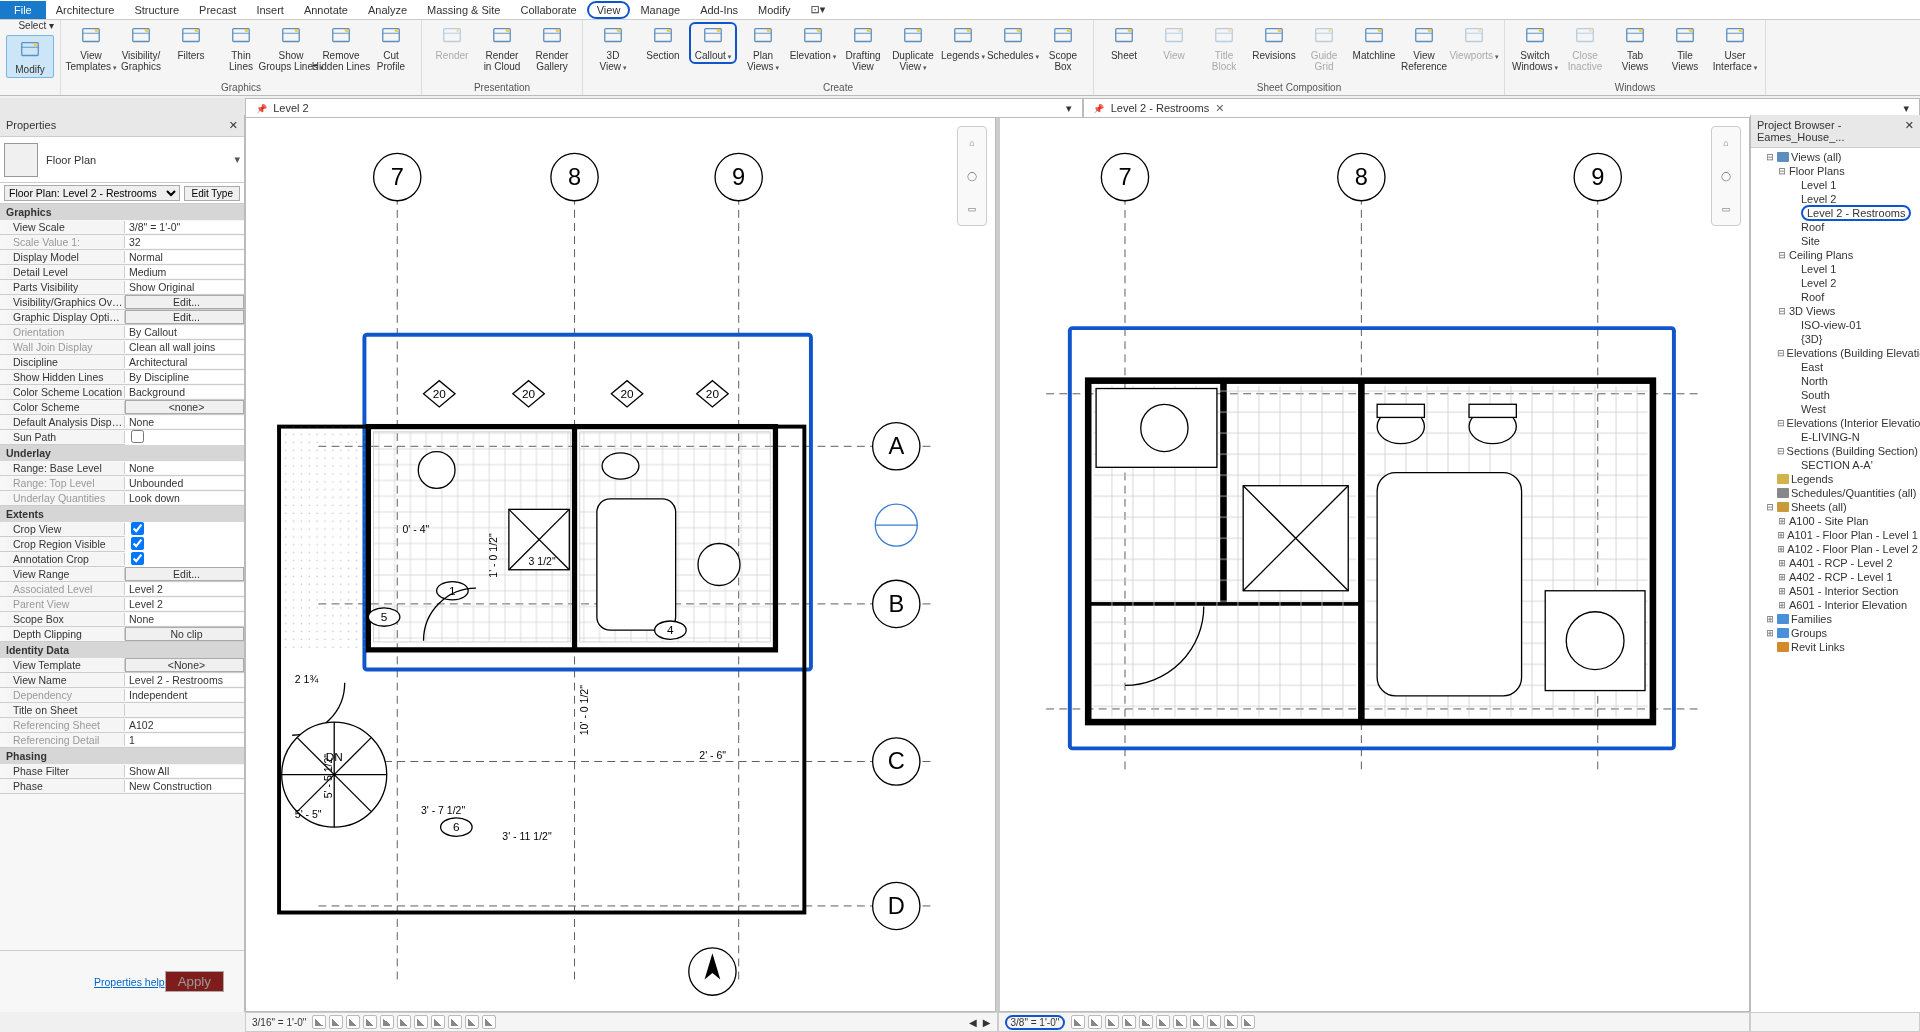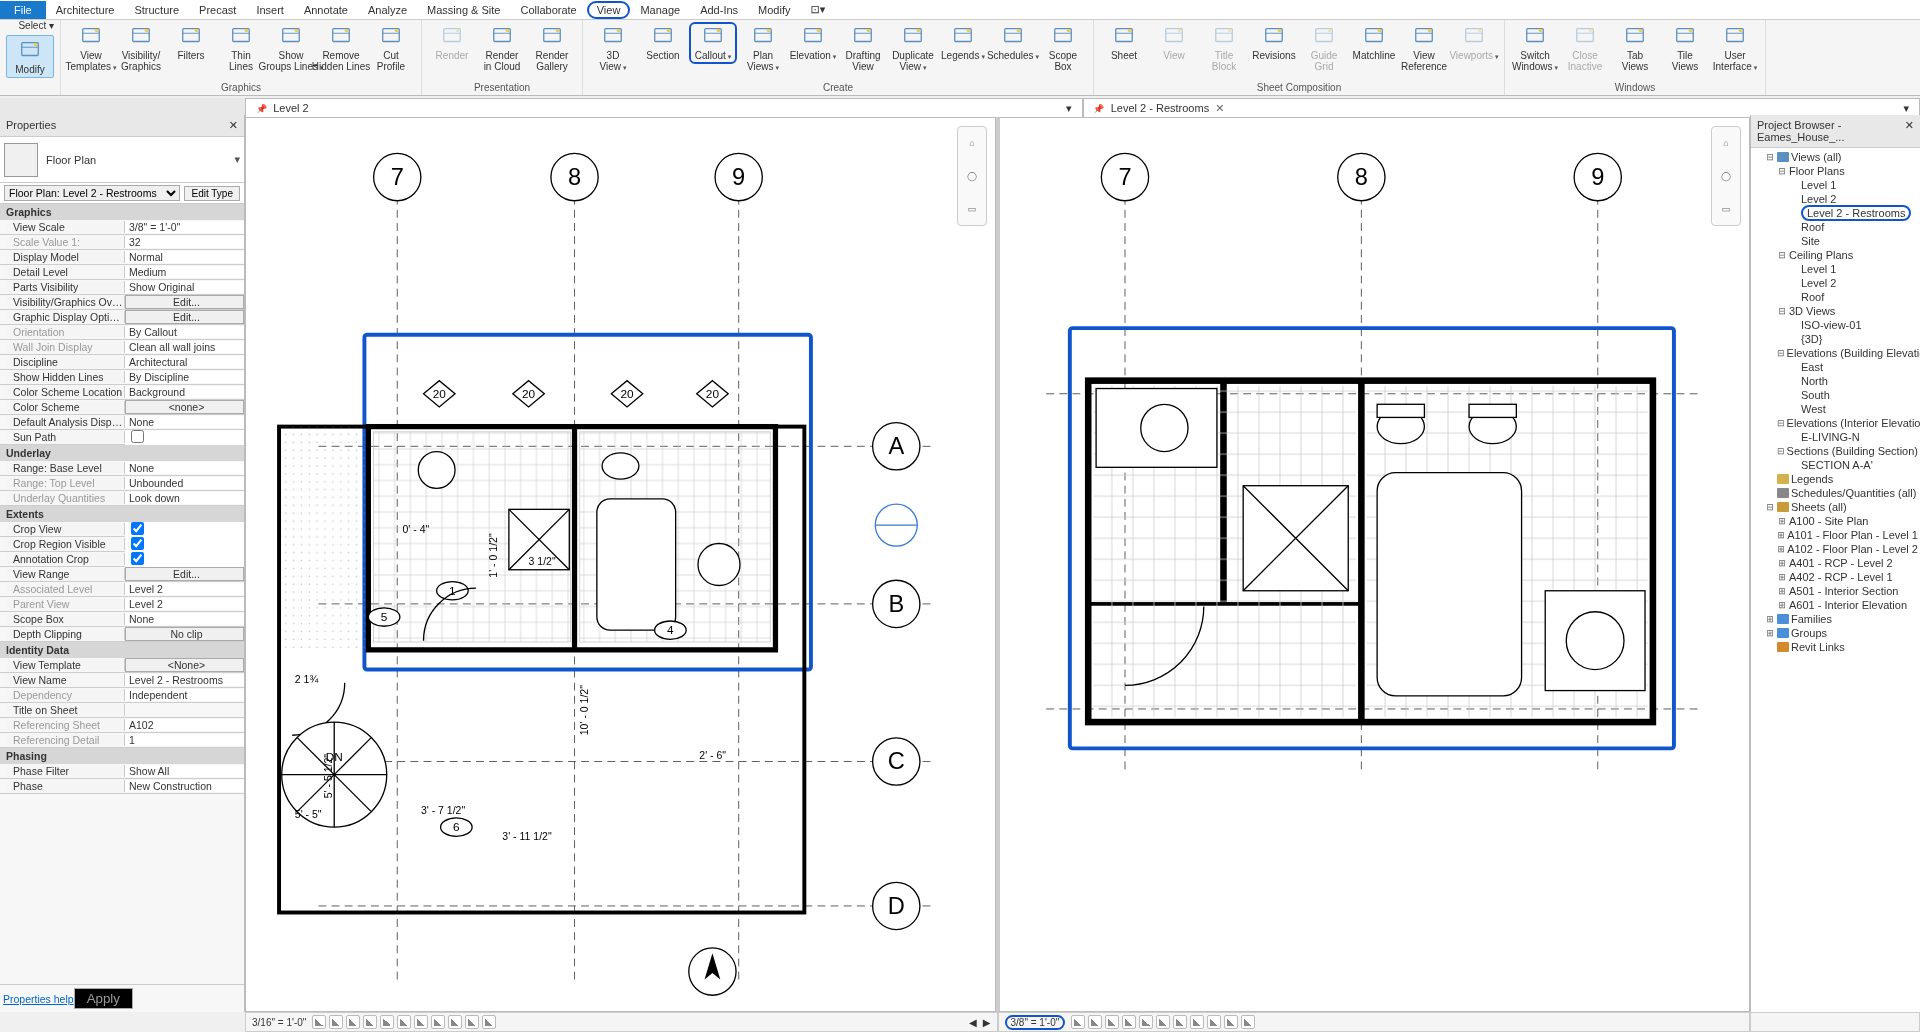--- a/index.html
+++ b/index.html
@@ -36,23 +36,23 @@
 .instance-row { display:flex; align-items:center; padding:2px 4px; gap:4px; border-bottom:1px solid #ccc; background:#fff;}
 .edit-type-btn { border:1px solid #aaa; padding:1px 6px; background:#f0f0f0; font-size:10px;}
 .prop-group-header { background: #d6d6d6; padding: 2px 6px; font-weight: bold; font-size: 10.5px; }
 .prop-row { display: flex; border-bottom: 1px solid #ccc; height: 15px; align-items:center; font-size: 10.5px; padding-left: 7px;}
 .prop-k { width: 118px; padding-left: 6px; background:#f5f5f5; border-right:1px solid #ccc; white-space:nowrap; overflow:hidden; text-overflow:ellipsis;}
 .prop-k.dim { color:#999; }
 .prop-v { flex: 1; padding-left: 4px; background:#fff; white-space:nowrap; overflow:hidden;}
 .prop-v.btn { text-align:center; background:#f0f0f0; border:1px solid #aaa; margin:0; height:14px; line-height:12px;}
 .prop-v input[type=checkbox]{ margin-left:2px;}
 .prop-scroll { flex:1; overflow:hidden; }
-.panel-footer { display:flex; justify-content:flex-start; align-items:center; padding:3px; border-top:1px solid #ccc; background:#f7f7f7;}
+.panel-footer { display:flex; justify-content:flex-end; align-items:center; padding:20px; border-top:1px solid #ccc; background:#f7f7f7;}
 .panel-footer a { color:#0066cc; font-size:10.5px;}
-.apply-btn { border:1px solid #aaa; padding:2px 12px; background:#000000; color:#999;}
+.apply-btn { border:1px solid #aaa; padding:2px 12px; background:#7f1d1d; color:#999;}
 
 
 .docs-row { position:absolute; top:98px; left:0; right:0; height:19px; background:#e8e8e8; display:flex;}
 .docs-spacer { width:245px;}
 .doc-tab { padding:2px 10px; background:#fff; border:1px solid #bbb; border-bottom:none; margin-right:0px; display:flex; align-items:center; gap:6px; font-size:11px;}
 .doc-tab .x { cursor:pointer; color:#666;}
 .doc-tab .pin::before { content:"📌"; font-size:9px; }
 
 
 .canvas-area { position:absolute; top:117px; left:245px; right:170px; bottom:20px; display:flex; }

